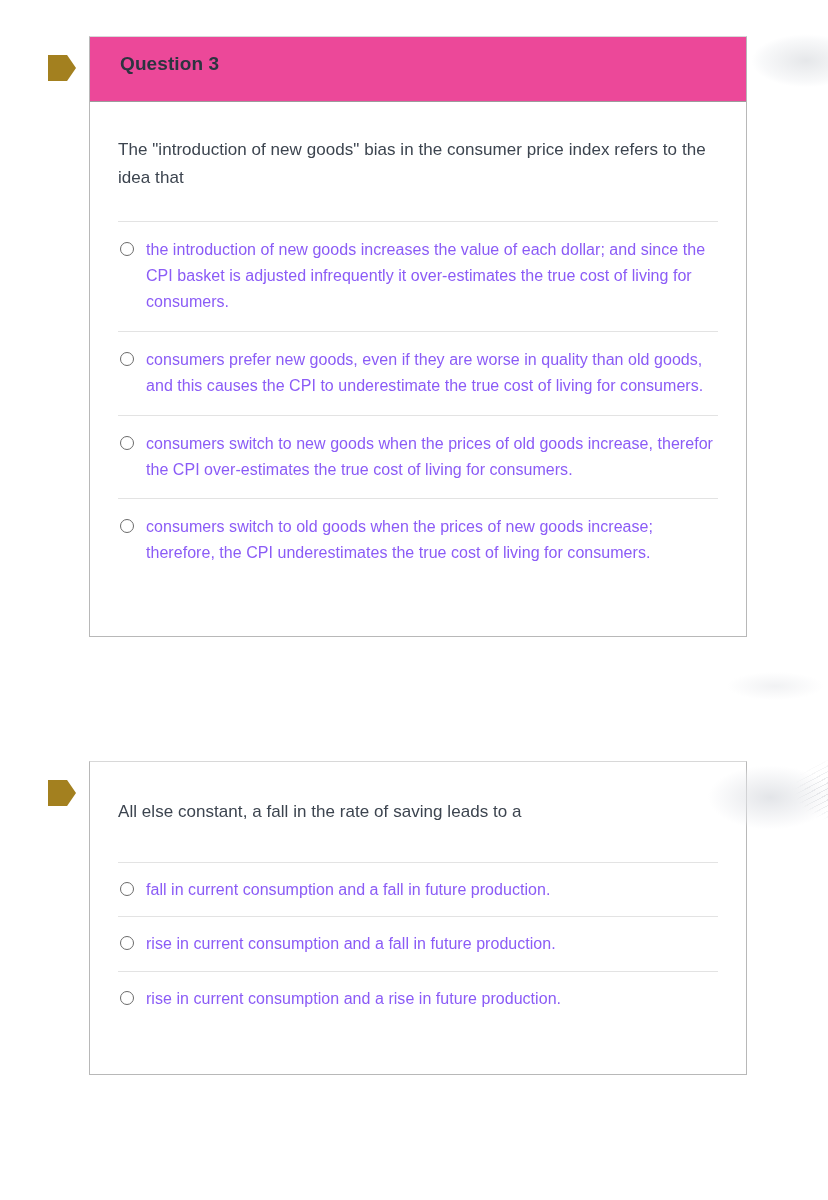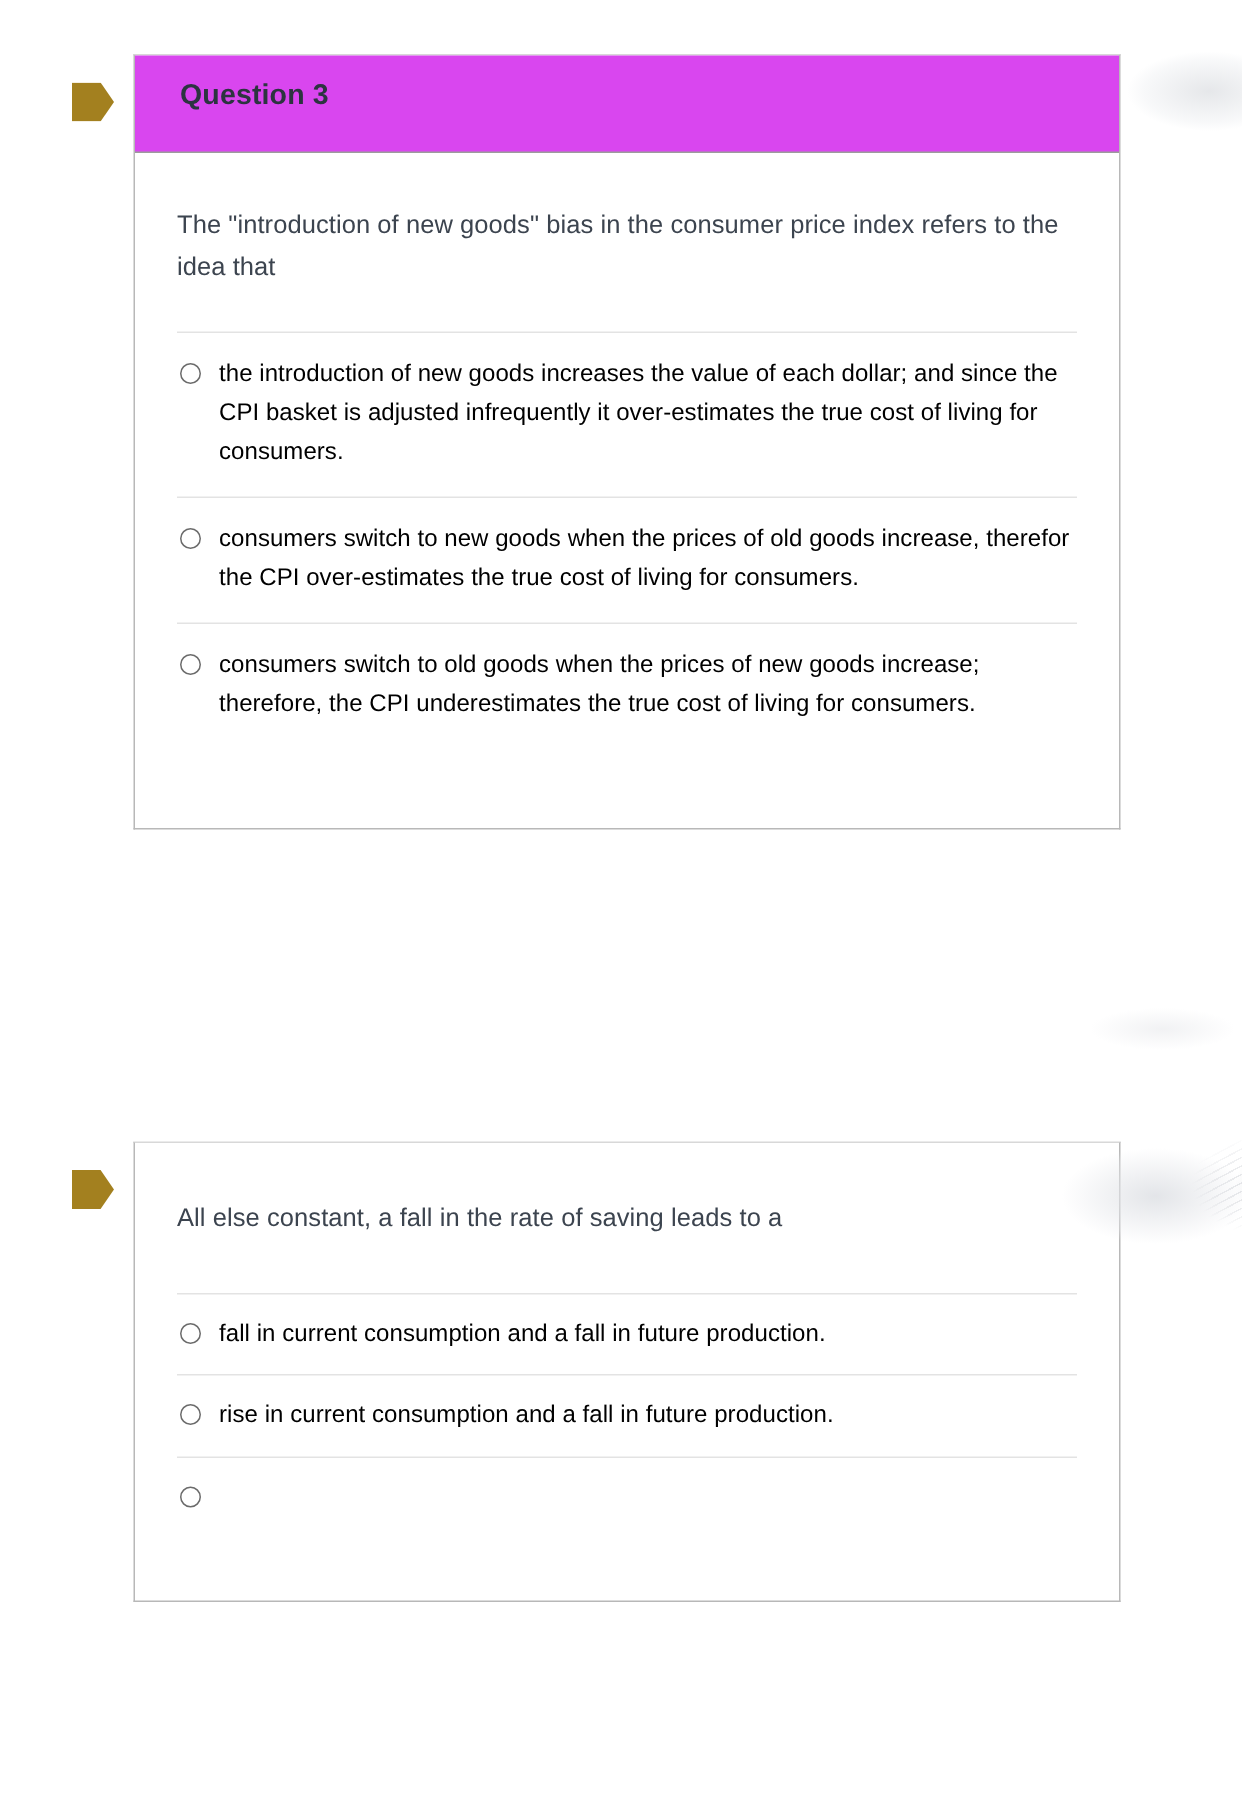--- a/index.html
+++ b/index.html
@@ -47,21 +47,21 @@
     position: absolute;
     left: 89px;
     width: 658px;
     box-sizing: border-box;
     border: 1px solid #b8b8b8;
     border-top: 1px solid #d8d8d8;
     background: #ffffff;
   }
 
   .question-header {
-    background: #d946ef;
+    background: #ec4899;
     border-bottom: 1px solid #9c9c9c;
     padding: 17px 0 18px 30px;
     box-sizing: border-box;
     height: 65px;
   }
   .question-header-title {
     font-size: 19px;
     font-weight: bold;
     color: #2c3440;
     letter-spacing: 0.1px;
@@ -101,21 +101,21 @@
     border-radius: 50%;
     border: 1.6px solid #6b6b6b;
     background: #ffffff;
     box-sizing: border-box;
     margin-top: 5px;
     margin-right: 12px;
   }
   .option-text {
     font-size: 16px;
     line-height: 1.62;
-    color: #000000;
+    color: #8b5cf6;
     letter-spacing: 0.04px;
     flex: 1 1 auto;
   }
 
   
   .q3 .option-row { padding-top: 15px; padding-bottom: 16px; }
   .q3 .options-list { margin-top: 30px; }
   .q3 .question-body { padding-bottom: 54px; }
 
   .q4 .option-row { padding-top: 14px; padding-bottom: 14px; }
@@ -190,20 +190,24 @@
 
         <div class="question-stem">The "introduction of new goods" bias in the consumer price index refers to the idea that</div>
 
         <div class="options-list">
 
           <div class="option-row">
             <span class="option-radio"></span>
             <span class="option-text">the introduction of new goods increases the value of each dollar; and since the CPI basket is adjusted infrequently it over-estimates the true cost of living for consumers.</span>
           </div>
 
+          <div class="option-row">
+            <span class="option-radio"></span>
+            <span class="option-text">consumers prefer new goods, even if they are worse in quality than old goods, and this causes the CPI to underestimate the true cost of living for consumers.</span>
+          </div>
 
           <div class="option-row">
             <span class="option-radio"></span>
             <span class="option-text">consumers switch to new goods when the prices of old goods increase, therefor the CPI over-estimates the true cost of living for consumers.</span>
           </div>
 
           <div class="option-row">
             <span class="option-radio"></span>
             <span class="option-text">consumers switch to old goods when the prices of new goods increase; therefore, the CPI underestimates the true cost of living for consumers.</span>
           </div>
@@ -237,20 +241,21 @@
           </div>
 
           <div class="option-row">
             <span class="option-radio"></span>
             <span class="option-text">rise in current consumption and a fall in future production.</span>
           </div>
 
 
           <div class="option-row">
             <span class="option-radio"></span>
+            <span class="option-text">rise in current consumption and a rise in future production.</span>
           </div>
 
         </div>
       </div>
     </div>
   </div>
 
 </div>
 
 </body></html>

